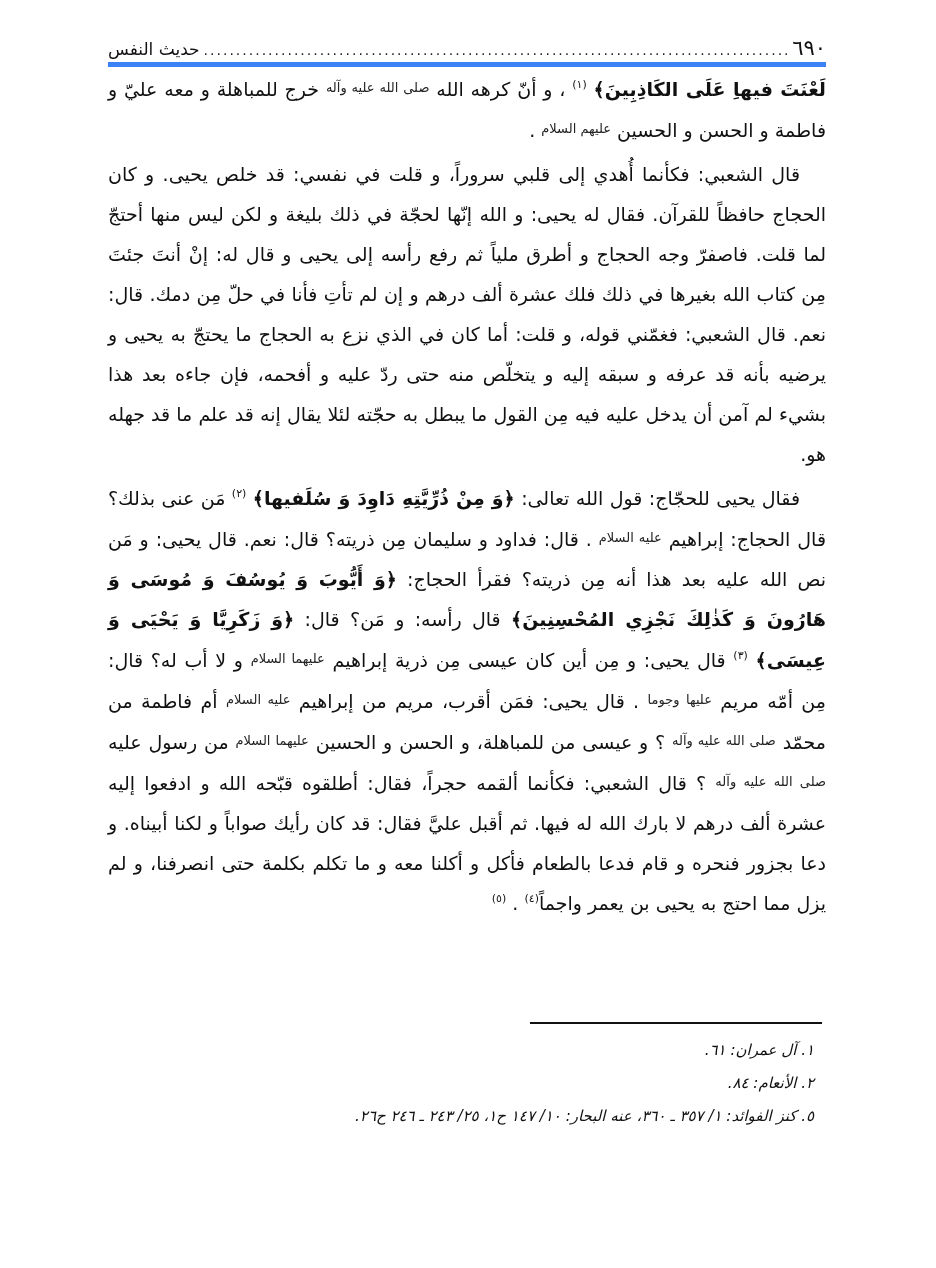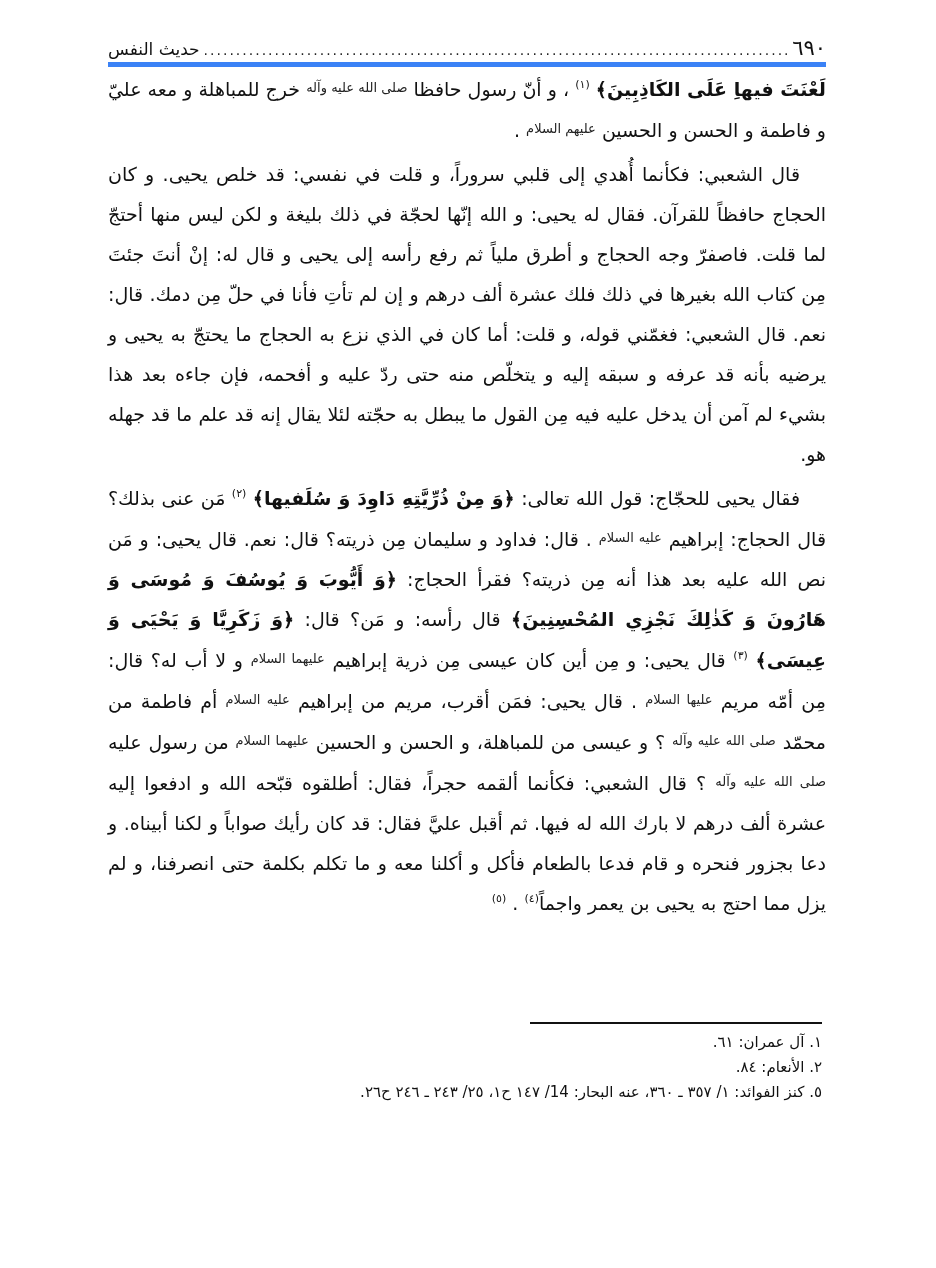--- a/index.html
+++ b/index.html
@@ -96,41 +96,42 @@
       top: 1030px;
       right: 4px;
       left: 40px;
       font-size: 15px;
       line-height: 25px;
       list-style: none;
       margin: 0;
       padding: 0;
     }
     .footnotes li {
-      margin: 0;
+      margin: 8px;
       padding: 0;
+      font-style: italic;
     }
   </style>
 </head>
 <body>
 
 <div class="page">
 
   <div class="running-head">
     <span class="title">حديث النفس</span>
     <span class="dots">........................................................................................................................</span>
     <span class="pageno">٦٩٠</span>
   </div>
 
   <div class="body-text">
 
     <p>
       <span class="quran">لَعْنَتَ فيهاِ عَلَى الكَاذِبِينَ﴾</span>
       <sup class="fn">(١)</sup>
-      <span>، و أنّ رسول حافظا</span>
+      <span>، و أنّ كرهه الله</span>
       <span class="honor">صلى الله عليه وآله</span>
       <span>خرج للمباهلة و معه عليّ و فاطمة و الحسن و الحسين</span>
       <span class="honor">عليهم السلام</span>
       <span>.</span>
     </p>
 
     <p class="indent">قال الشعبي: فكأنما أُهدي إلى قلبي سروراً، و قلت في نفسي: قد خلص يحيى. و كان الحجاج حافظاً للقرآن. فقال له يحيى: و الله إنّها لحجّة في ذلك بليغة و لكن ليس منها أحتجّ لما قلت. فاصفرّ وجه الحجاج و أطرق ملياً ثم رفع رأسه إلى يحيى و قال له: إنْ أنتَ جئتَ مِن كتاب الله بغيرها في ذلك فلك عشرة ألف درهم و إن لم تأتِ فأنا في حلّ مِن دمك. قال: نعم. قال الشعبي: فغمّني قوله، و قلت: أما كان في الذي نزع به الحجاج ما يحتجّ به يحيى و يرضيه بأنه قد عرفه و سبقه إليه و يتخلّص منه حتى ردّ عليه و أفحمه، فإن جاءه بعد هذا بشيء لم آمن أن يدخل عليه فيه مِن القول ما يبطل به حجّته لئلا يقال إنه قد علم ما قد جهله هو.</p>
 
     <p class="indent">
       <span>فقال يحيى للحجّاج: قول الله تعالى:</span>
@@ -139,37 +140,37 @@
       <span>مَن عنى بذلك؟ قال الحجاج: إبراهيم</span>
       <span class="honor">عليه السلام</span>
       <span>. قال: فداود و سليمان مِن ذريته؟ قال: نعم. قال يحيى: و مَن نص الله عليه بعد هذا أنه مِن ذريته؟ فقرأ الحجاج:</span>
       <span class="quran">﴿وَ أَيُّوبَ وَ يُوسُفَ وَ مُوسَى وَ هَارُونَ وَ كَذٰلِكَ نَجْزِي المُحْسِنِينَ﴾</span>
       <span>قال رأسه: و مَن؟ قال:</span>
       <span class="quran">﴿وَ زَكَرِيَّا وَ يَحْيَى وَ عِيسَى﴾</span>
       <sup class="fn">(٣)</sup>
       <span>قال يحيى: و مِن أين كان عيسى مِن ذرية إبراهيم</span>
       <span class="honor">عليهما السلام</span>
       <span>و لا أب له؟ قال: مِن أمّه مريم</span>
-      <span class="honor">عليها السلام</span>
+      <span class="honor">عليها وجوما</span>
       <span>. قال يحيى: فمَن أقرب، مريم من إبراهيم</span>
       <span class="honor">عليه السلام</span>
       <span>أم فاطمة من محمّد</span>
       <span class="honor">صلى الله عليه وآله</span>
       <span>؟ و عيسى من للمباهلة، و الحسن و الحسين</span>
       <span class="honor">عليهما السلام</span>
       <span>من رسول عليه</span>
       <span class="honor">صلى الله عليه وآله</span>
       <span>؟ قال الشعبي: فكأنما ألقمه حجراً، فقال: أطلقوه قبّحه الله و ادفعوا إليه عشرة ألف درهم لا بارك الله له فيها. ثم أقبل عليَّ فقال: قد كان رأيك صواباً و لكنا أبيناه. و دعا بجزور فنحره و قام فدعا بالطعام فأكل و أكلنا معه و ما تكلم بكلمة حتى انصرفنا، و لم يزل مما احتج به يحيى بن يعمر واجماً</span><sup class="fn">(٤)</sup>
       <span>.</span>
       <sup class="fn">(٥)</sup>
     </p>
 
   </div>
 
   <div class="footnote-rule"></div>
 
   <ul class="footnotes">
     <li>١. آل عمران: ٦١.</li>
     <li>٢. الأنعام: ٨٤.</li>
-    <li>٥. كنز الفوائد: ١/ ٣٥٧ ـ ٣٦٠، عنه البحار: 14/ ١٤٧ ح١، ٢٥/ ٢٤٣ ـ ٢٤٦ ح٢٦.</li>
+    <li>٥. كنز الفوائد: ١/ ٣٥٧ ـ ٣٦٠، عنه البحار: ١٠/ ١٤٧ ح١، ٢٥/ ٢٤٣ ـ ٢٤٦ ح٢٦.</li>
   </ul>
 
 </div>
 
 </body></html>

